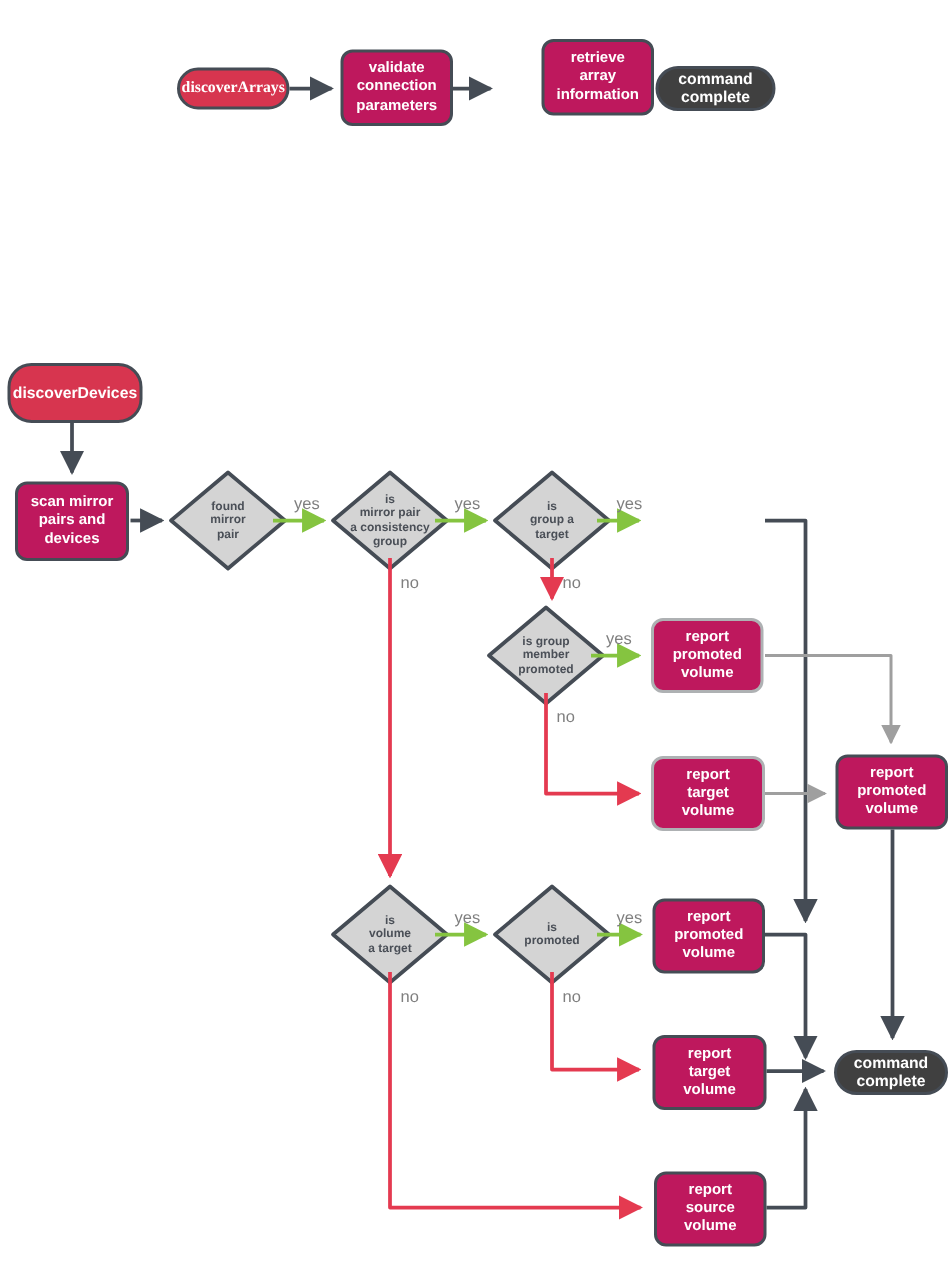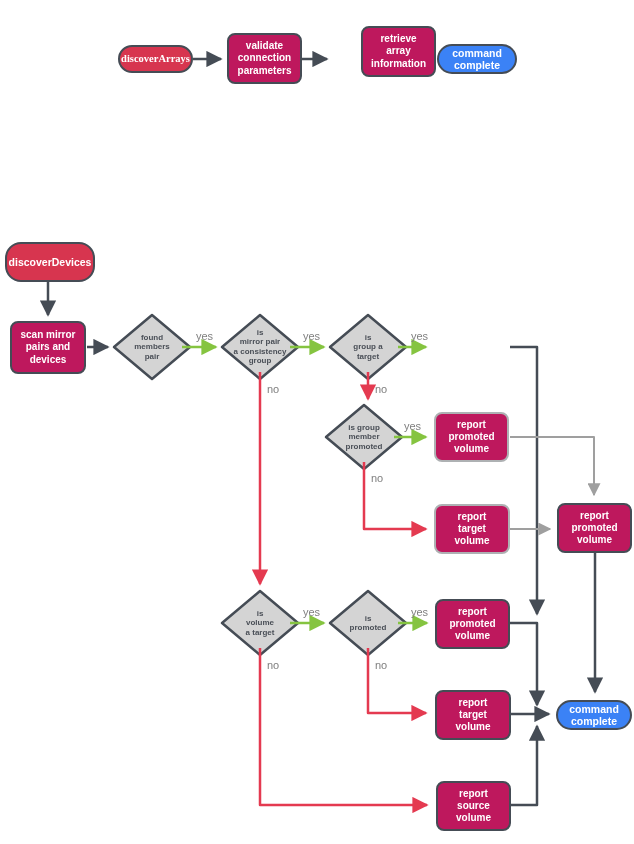--- a/index.html
+++ b/index.html
@@ -5,21 +5,21 @@
   html,body{margin:0;padding:0;background:#ffffff;}
   body{width:634px;height:844px;position:relative;overflow:hidden;
        font-family:"Liberation Sans", sans-serif;}
   #canvas{position:absolute;inset:0;width:634px;height:844px;}
   #wires{position:absolute;left:0;top:0;z-index:1;}
   .node{position:absolute;z-index:2;box-sizing:border-box;display:flex;
         align-items:center;justify-content:center;text-align:center;
         font-weight:bold;white-space:pre-line;line-height:1.22;}
   .pill-red{background:#d7354f;border:2.5px solid #454c55;border-radius:16px;
         color:#ffffff;font-size:10.5px;}
-  .pill-green{background:#3b82f6;border:2.5px solid #454c55;border-radius:15px;
+  .pill-green{background:#404040;border:2.5px solid #454c55;border-radius:15px;
         color:#ffffff;font-size:10.5px;line-height:1.15;text-align:center;}
   .box{background:#be185d;border:2.5px solid #454c55;border-radius:8px;
         color:#ffffff;font-size:10px;}
   .box-light{border-color:#aeb1b3;}
   .diamond-label{position:absolute;z-index:3;transform:translate(-50%,-50%);
         color:#4a4f57;font-weight:bold;font-size:8px;text-align:center;
         white-space:pre-line;line-height:1.18;}
   .edge-label{position:absolute;z-index:3;color:#7f7f7f;font-size:11px;
         font-weight:normal;}
 </style>
@@ -102,21 +102,21 @@
   <div class="node pill-green" style="left:437px;top:44px;width:80px;height:30px;">command
 complete</div>
 
   <div class="node pill-red" style="left:5px;top:242px;width:90px;height:40px;">discoverDevices</div>
 
   <div class="node box" style="left:10px;top:321px;width:76px;height:53px;">scan mirror
 pairs and
 devices</div>
 
   <div class="diamond-label" style="left:152px;top:347px;">found
-members
+mirror
 pair</div>
   <div class="diamond-label" style="left:260px;top:347px;">is
 mirror pair
 a consistency
 group</div>
   <div class="diamond-label" style="left:368px;top:347px;">is
 group a
 target</div>
   <div class="diamond-label" style="left:364px;top:437px;">is group
 member

